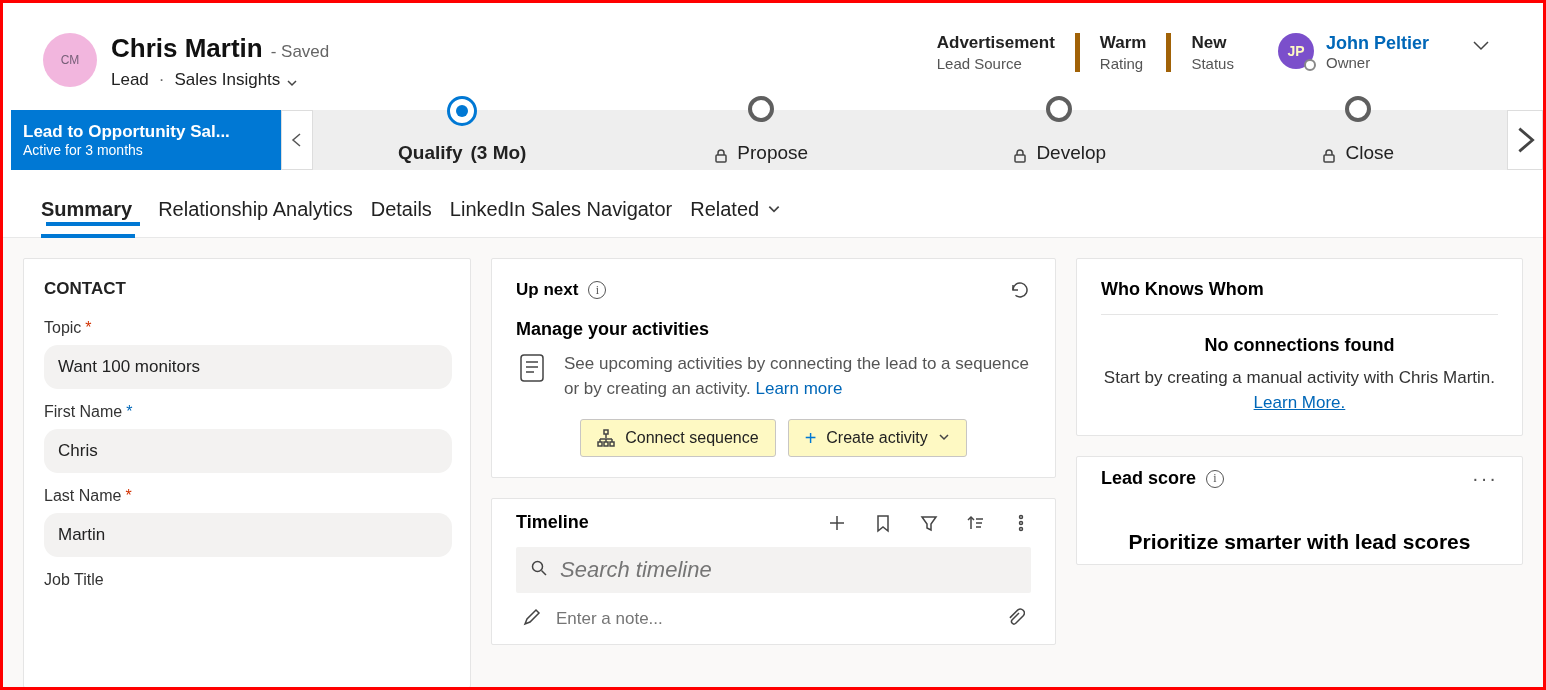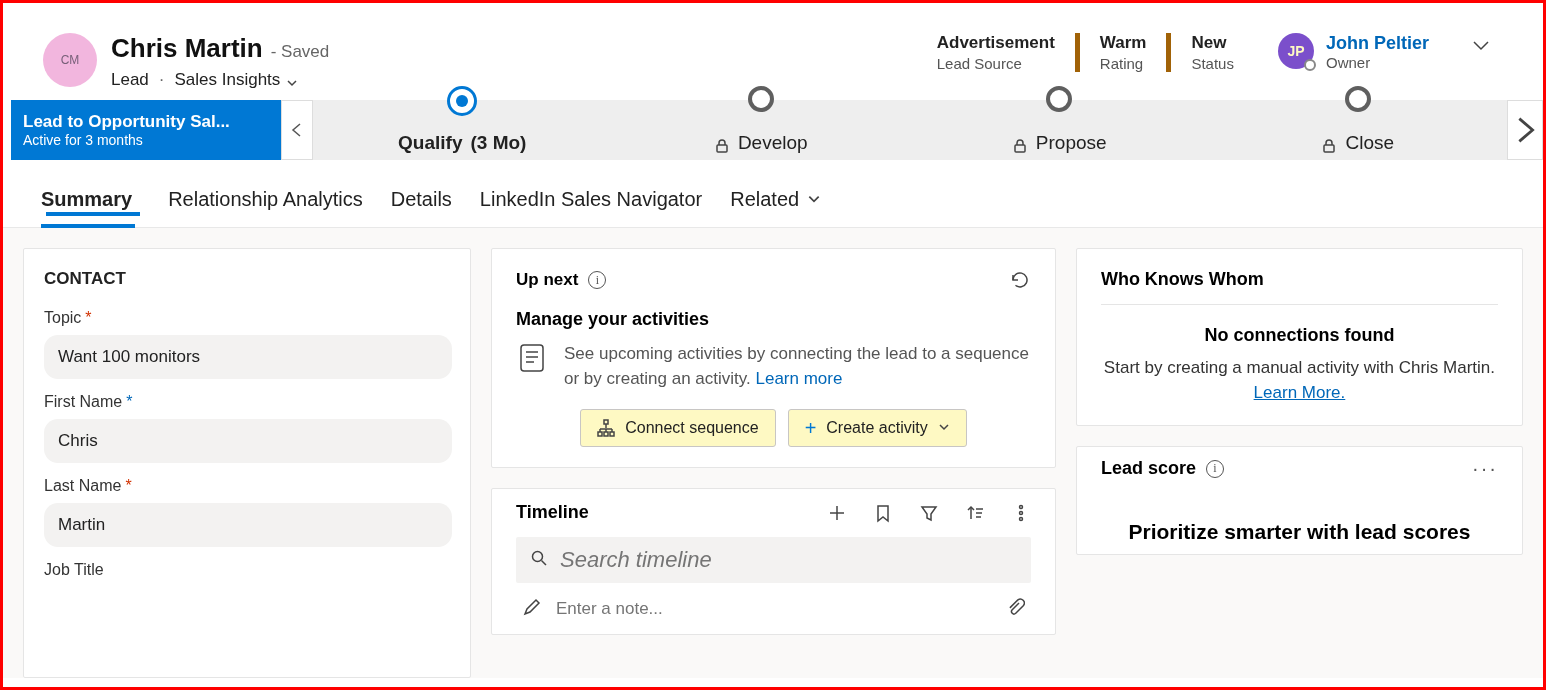--- a/index.html
+++ b/index.html
@@ -22,38 +22,38 @@
   .stat-value { font-size: 17px; font-weight: 600; color: #222; }
   .stat-label { font-size: 15px; color: #555; margin-top: 2px; }
   .owner { display: flex; align-items: flex-start; gap: 12px; padding-left: 24px; }
   .owner-avatar { position: relative; width: 36px; height: 36px; border-radius: 50%; background: #7b4fcb; color: #fef9c3; display: flex; align-items: center; justify-content: center; font-size: 14px; font-weight: 600; }
   .presence { position: absolute; right: -2px; bottom: -2px; width: 12px; height: 12px; border-radius: 50%; background: #fff; border: 2px solid #888; }
   .owner-name { color: #0067b8; font-size: 18px; font-weight: 600; }
   .owner-label { font-size: 15px; color: #555; }
   .hdr-chev { margin-left: 40px; margin-right: 10px; }
   .hdr-chev svg { width: 24px; height: 24px; stroke: #444; }
 
-  .process-bar { display: flex; align-items: stretch; margin-top: 0; height: 60px; }
+  .process-bar { display: flex; align-items: stretch; margin-top: 10px; height: 60px; }
   .process-left { width: 270px; background: #0078d4; color: #fff; padding: 8px 12px; display: flex; flex-direction: column; justify-content: center; position: relative; margin-left: 8px;}
   .process-name { font-size: 17px; font-weight: 600; white-space: nowrap; overflow: hidden; text-overflow: ellipsis; }
   .process-sub { font-size: 14px; }
   .stage-arrow { width: 32px; background: #fff; display: flex; align-items: center; justify-content: center; border: 1px solid #ddd; }
   .stage-arrow svg { width: 18px; height: 18px; stroke: #555; }
   .stages { flex: 1; display: flex; background: #eee; }
   .stage { flex: 1; position: relative; display: flex; align-items: flex-end; justify-content: center; gap: 8px; padding-bottom: 6px; }
   .stage .circle { position: absolute; top: -14px; left: 50%; transform: translateX(-50%); width: 26px; height: 26px; border: 4px solid #5f5f5f; border-radius: 50%; background: #fff; }
   .stage.active .circle { border-color: #0078d4; width: 30px; height: 30px; border-width: 3px; display: flex; align-items: center; justify-content: center; }
   .stage.active .circle::after { content: ""; width: 12px; height: 12px; border-radius: 50%; background: #0078d4; }
   .stage-label { font-size: 19px; color: #222; font-weight: 400; }
   .stage.active .stage-label { font-weight: 600; }
   .stage .dur { color: #222; }
   .lock { width: 16px; height: 16px; }
   .stage-arrow-right { width: 36px; background: #fff; display:flex; align-items:center; justify-content:center; border:1px solid #ddd; }
 
-  .tabs { display: flex; gap: 28px; padding: 20px 38px 0 38px; border-bottom: 1px solid #e8e8e8; }
+  .tabs { display: flex; gap: 18px; padding: 20px 38px 0 38px; border-bottom: 1px solid #e8e8e8; }
   .tab { font-size: 20px; color: #222; padding: 8px 0 16px 0; cursor: pointer; display: inline-flex; align-items: center; gap: 8px; }
   .tab.active { font-weight: 600; }
   .tab.active::after { content: ""; display: block; height: 4px; background: #0078d4; width: 94px; position: relative; top: 14px; margin-left: -94px; }
   .tab-underline { height: 4px; background: #0078d4; width: 94px; margin-left: 38px; margin-top: -4px; }
 
   .body { display: flex; gap: 20px; padding: 20px 20px 0 20px; background: #faf9f8; height: 450px; }
   .card { background: #fff; border: 1px solid #e5e5e5; border-radius: 2px; }
   .col-left { width: 448px; }
   .col-mid { width: 566px; display: flex; flex-direction: column; gap: 20px; }
   .col-right { width: 448px; display: flex; flex-direction: column; gap: 20px; }
@@ -172,29 +172,29 @@
       <span class="circle"></span>
       <span class="stage-label">Qualify</span>
       <span class="stage-label dur">(3 Mo)</span>
     </div>
     <div class="stage">
       <span class="circle"></span>
       <span class="lock"><svg viewBox="0 0 16 16">
             <rect x="3" y="7" width="10" height="7" rx="1"></rect>
             <path d="M5 7 V5 a3 3 0 0 1 6 0 V7"></path>
           </svg></span>
-      <span class="stage-label">Develop</span>
+      <span class="stage-label">Propose</span>
     </div>
     <div class="stage">
       <span class="circle"></span>
       <span class="lock"><svg viewBox="0 0 16 16">
             <rect x="3" y="7" width="10" height="7" rx="1"></rect>
             <path d="M5 7 V5 a3 3 0 0 1 6 0 V7"></path>
           </svg></span>
-      <span class="stage-label">Propose</span>
+      <span class="stage-label">Develop</span>
     </div>
     <div class="stage">
       <span class="circle"></span>
       <span class="lock"><svg viewBox="0 0 16 16">
             <rect x="3" y="7" width="10" height="7" rx="1"></rect>
             <path d="M5 7 V5 a3 3 0 0 1 6 0 V7"></path>
           </svg></span>
       <span class="stage-label">Close</span>
     </div>
   </div>

